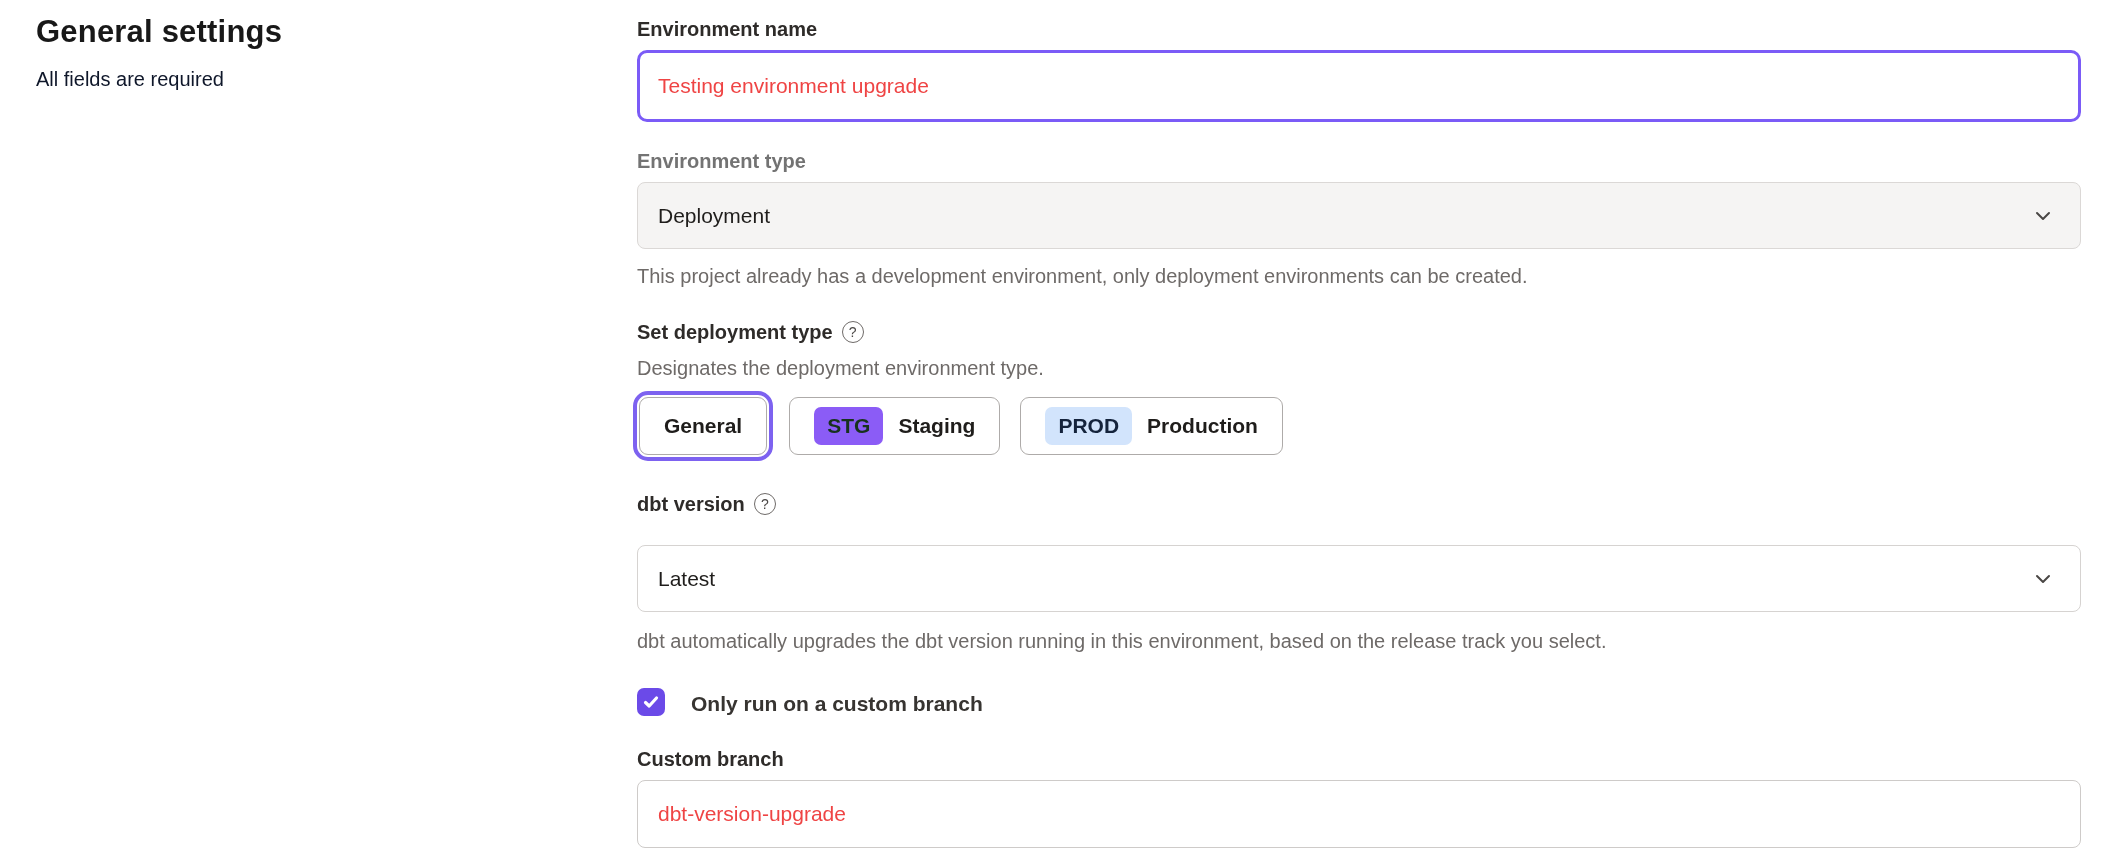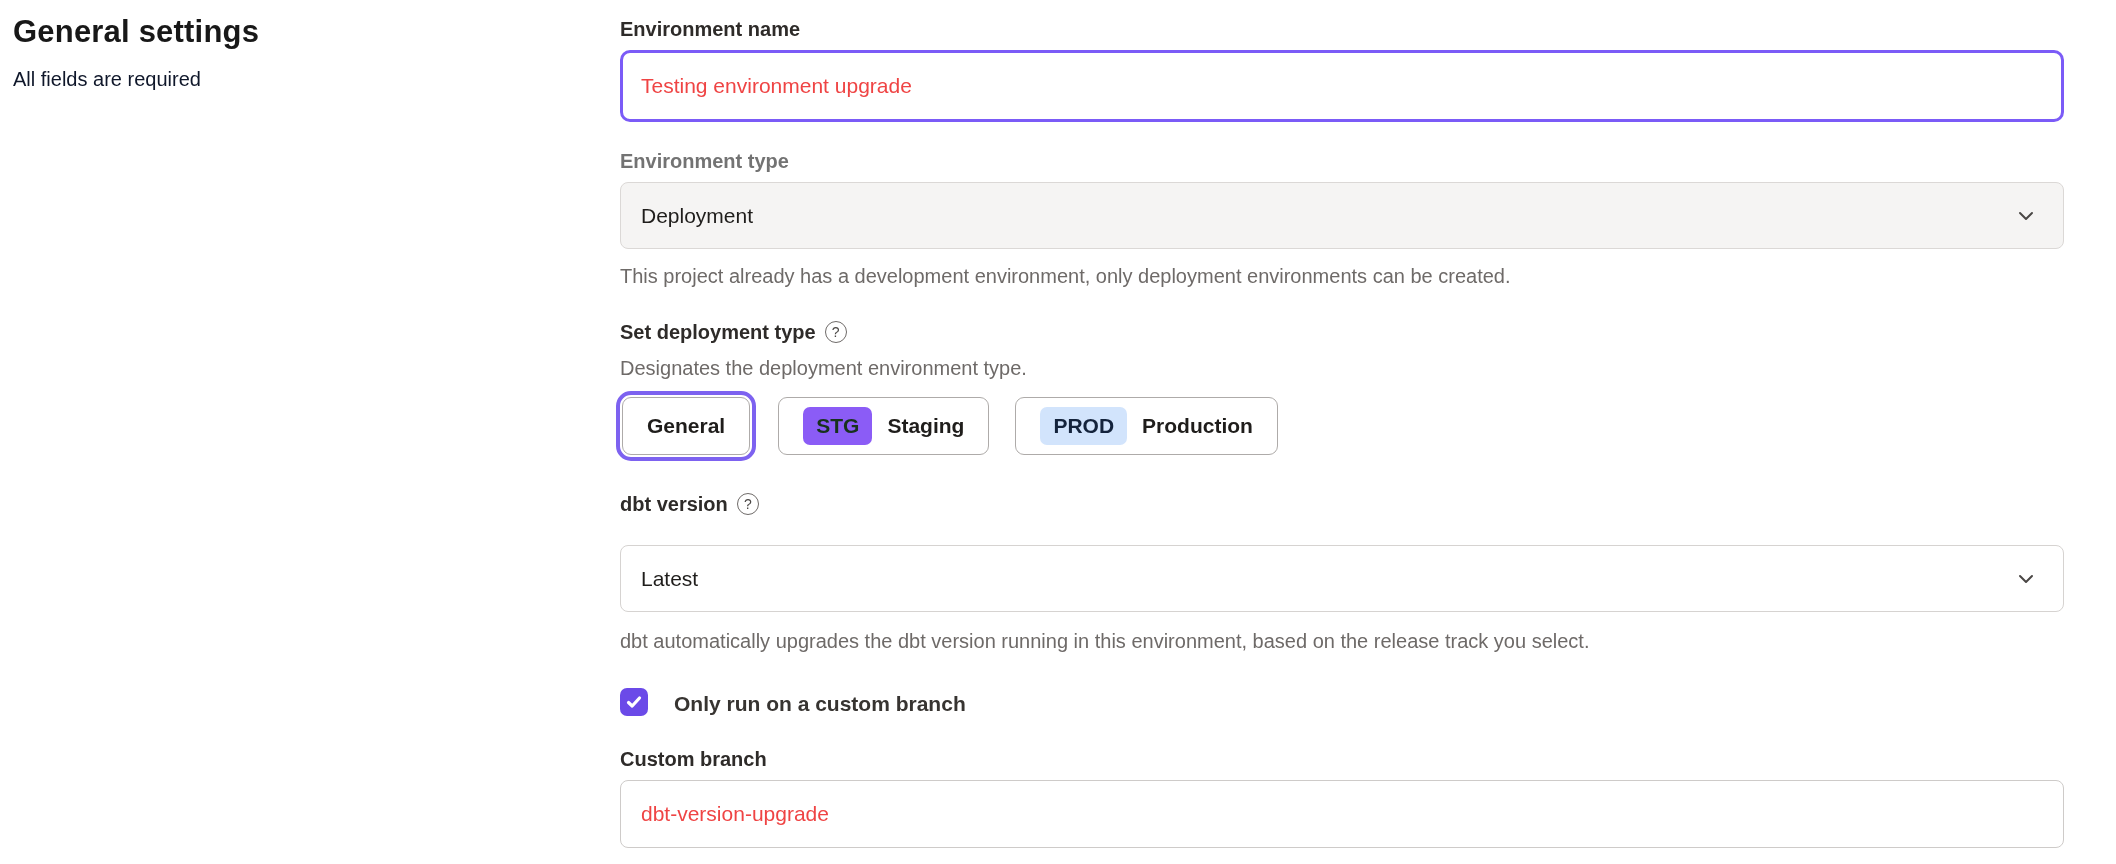--- a/index.html
+++ b/index.html
@@ -6,29 +6,29 @@
   html, body {
     width: 2116px; height: 864px;
     background: #ffffff;
     font-family: "Liberation Sans", sans-serif;
     color: #1f1d1b;
     overflow: hidden;
   }
   .page { position: relative; width: 2116px; height: 864px; }
 
   
-  .intro { position: absolute; left: 13px; top: 12px; width: 560px; }
+  .intro { position: absolute; left: 36px; top: 12px; width: 560px; }
   .intro h1 {
     font-size: 31px; font-weight: 700; color: #181818;
     letter-spacing: 0.2px; line-height: 40px;
   }
   .intro p { margin-top: 14px; font-size: 20px; color: #0f172a; line-height: 26px; }
 
   
-  .form-col { position: absolute; left: 620px; top: 16px; width: 1444px; }
+  .form-col { position: absolute; left: 637px; top: 16px; width: 1444px; }
 
   .field-label {
     display: block; font-size: 20px; font-weight: 600; color: #2e2b29;
     line-height: 26px; margin-bottom: 8px;
   }
   .field-label.disabled { color: #737373; }
 
   .label-row { display: flex; align-items: center; gap: 9px; line-height: 27px; margin-bottom: 10px; }
   .label-row .field-label { margin-bottom: 0; }
 
@@ -60,21 +60,21 @@
   .select.disabled { background: #f5f4f3; border-color: #dbd8d6; cursor: default; }
   .select .chevron { position: absolute; right: 26px; top: 50%; transform: translateY(-50%); display: flex; }
 
   .helper { font-size: 20px; color: #6e6a68; line-height: 26px; }
   .mb-14 { margin-bottom: 14px; }
   .mb-30 { margin-bottom: 30px; }
   .mb-16 { margin-bottom: 16px; }
   .mb-34 { margin-bottom: 34px; }
 
   
-  .btn-row { display: flex; align-items: center; gap: 26px; margin-bottom: 36px; }
+  .btn-row { display: flex; align-items: center; gap: 20px; margin-bottom: 36px; }
   .type-btn {
     height: 58px; background: #ffffff; border: 1px solid #aeaba9; border-radius: 9px;
     display: inline-flex; align-items: center; padding: 0 24px;
     font-size: 21px; font-weight: 600; color: #1f1d1b; cursor: pointer;
     font-family: "Liberation Sans", sans-serif;
   }
   .type-btn.selected {
     outline: 4px solid #7d62f0; outline-offset: 2px;
     margin-right: 2px; margin-left: 2px;
   }

